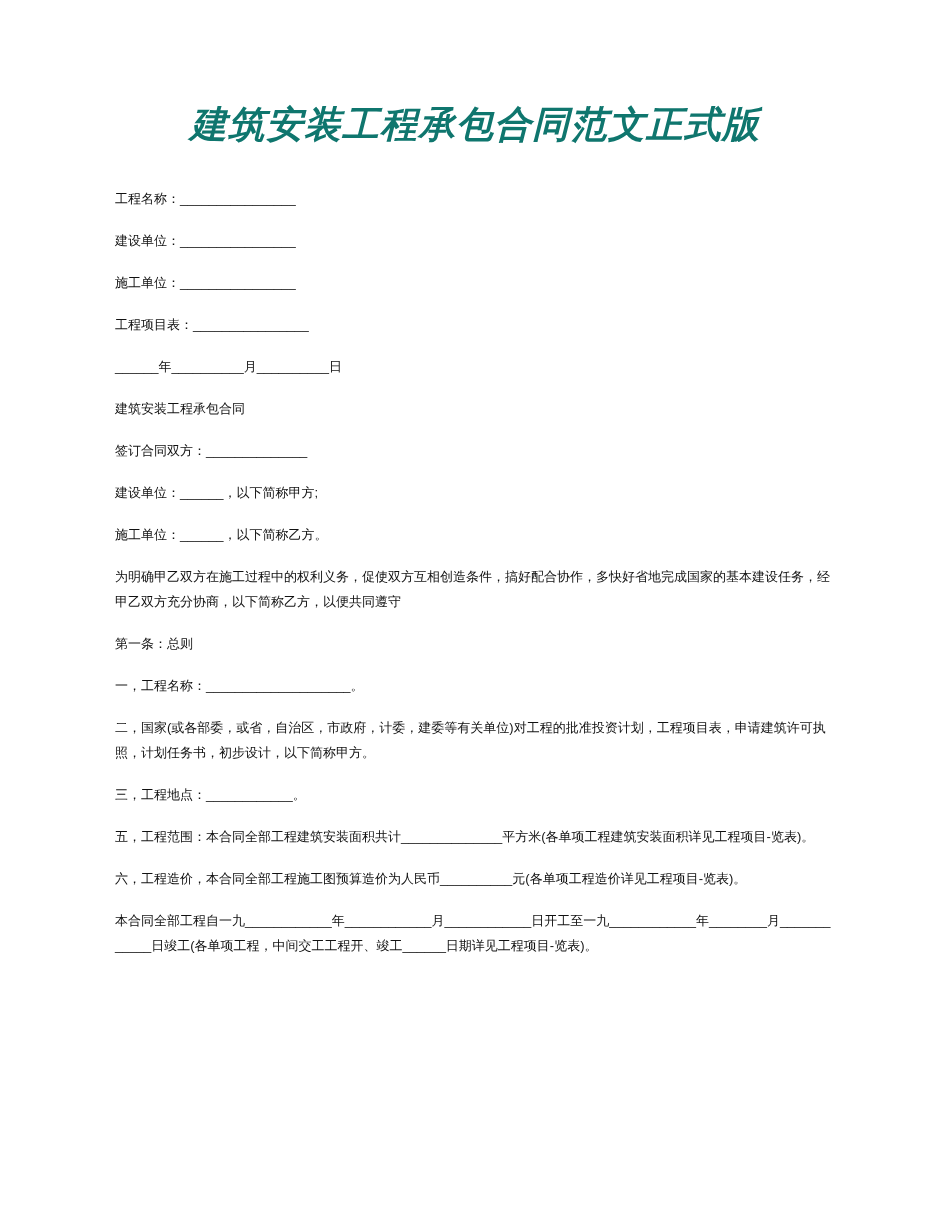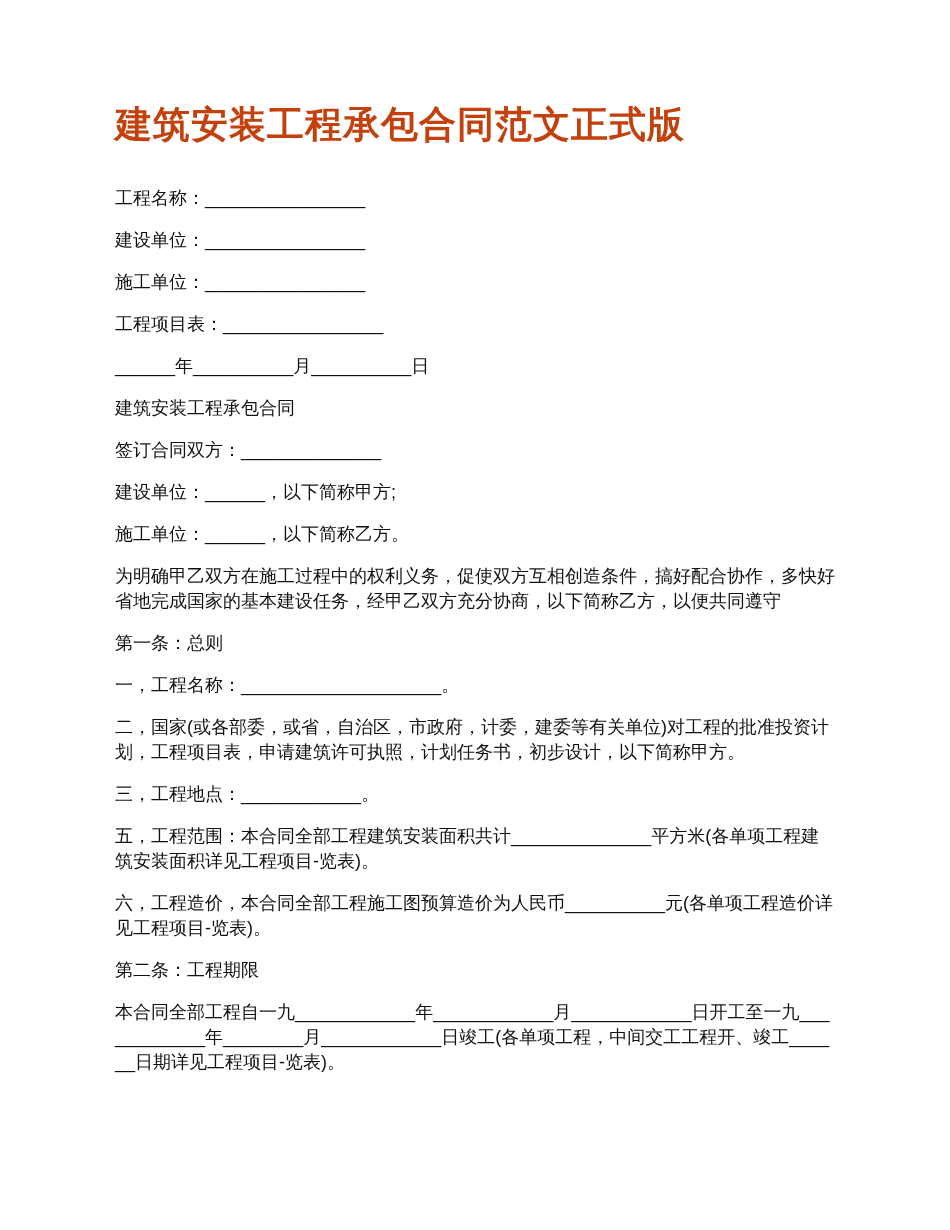--- a/index.html
+++ b/index.html
@@ -14,27 +14,28 @@
     .page {
       width: 950px;
       min-height: 1230px;
       background: #ffffff;
       box-sizing: border-box;
       padding: 100px 115px 80px 115px;
     }
     .doc-title {
       font-size: 37px;
       font-weight: bold;
-      text-align: left;
+      text-align: center;
       margin: 0 0 36px 0;
       letter-spacing: 1px;
-      color: #c2410c;
+      color: #0f766e;
+      font-style: italic;
     }
     .para {
-      font-size: 18px;
+      font-size: 13px;
       line-height: 25px;
       margin: 0 0 17px 0;
       word-break: break-all;
       white-space: normal;
     }
   </style>
 </head>
 <body>
 
 <div class="page">
@@ -68,17 +69,16 @@
 
   <p class="para">二，国家(或各部委，或省，自治区，市政府，计委，建委等有关单位)对工程的批准投资计划，工程项目表，申请建筑许可执照，计划任务书，初步设计，以下简称甲方。</p>
 
   <p class="para">三，工程地点：____________。</p>
 
 
   <p class="para">五，工程范围：本合同全部工程建筑安装面积共计______________平方米(各单项工程建筑安装面积详见工程项目-览表)。</p>
 
   <p class="para">六，工程造价，本合同全部工程施工图预算造价为人民币__________元(各单项工程造价详见工程项目-览表)。</p>
 
-  <p class="para">第二条：工程期限</p>
 
   <p class="para">本合同全部工程自一九____________年____________月____________日开工至一九____________年________月____________日竣工(各单项工程，中间交工工程开、竣工______日期详见工程项目-览表)。</p>
 
 </div>
 
 </body></html>

